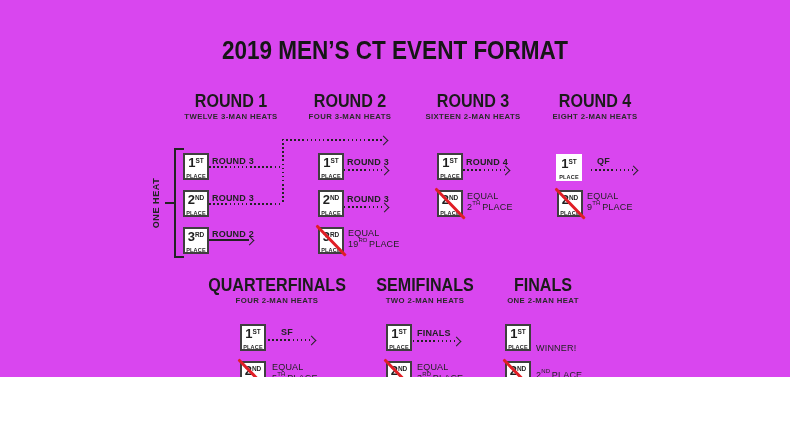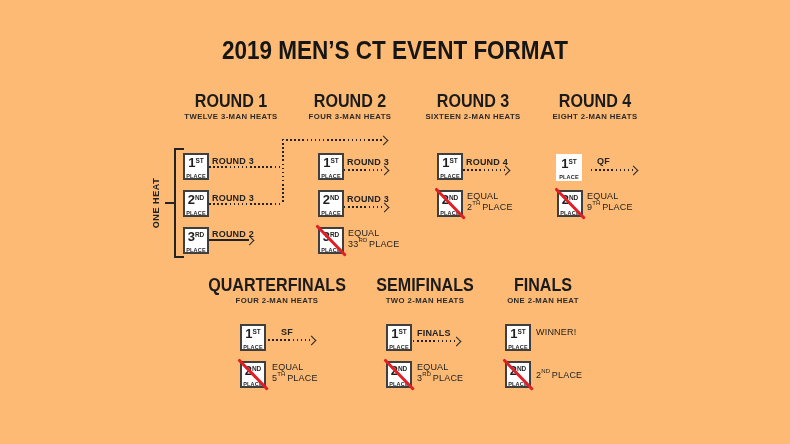--- a/index.html
+++ b/index.html
@@ -1,17 +1,17 @@
 <!DOCTYPE html>
 <html><head>
 <meta charset="utf-8">
 <style>
   html,body{margin:0;padding:0;background:#fff;}
   #canvas{
-    position:relative;width:790px;height:444px;background:#fdba74;overflow:hidden;
+    position:relative;width:790px;height:377px;background:#d946ef;overflow:hidden;
     font-family:"Liberation Sans", sans-serif;color:#1f1f1f;
   }
   .title{
     position:absolute;left:50%;top:36px;transform:translateX(-50%) scaleX(0.9);
     font-size:25px;font-weight:bold;white-space:nowrap;letter-spacing:0px;color:#161616;
   }
   .col-title{
     position:absolute;transform:translateX(-50%) scaleX(0.92);font-size:17.5px;
     font-weight:bold;white-space:nowrap;color:#1b1b1b;
   }
@@ -119,21 +119,21 @@
   <div class="hdot" style="left:344px;top:206px;width:40px"></div>
   <div class="chev" style="left:381px;top:204px"></div>
 
   <div class="pbox" style="left:318px;top:227px">
     <div class="pb-num"><span>3</span><sup>RD</sup></div>
     <div class="pb-word">PLACE</div>
     <div class="slash"></div>
   </div>
   <div class="outcome" style="left:348px;top:228px">
     <div>EQUAL</div>
-    <div><span>33</span><sup>RD</sup><span class="rest">PLACE</span></div>
+    <div><span>19</span><sup>RD</sup><span class="rest">PLACE</span></div>
   </div>
 
   <div class="pbox" style="left:437px;top:153px">
     <div class="pb-num"><span>1</span><sup>ST</sup></div>
     <div class="pb-word">PLACE</div>
   </div>
   <div class="alabel" style="left:466px;top:157px">ROUND 4</div>
   <div class="hdot" style="left:463px;top:169px;width:42px"></div>
   <div class="chev" style="left:502px;top:167px"></div>
 
@@ -207,21 +207,21 @@
   </div>
   <div class="outcome" style="left:417px;top:362px">
     <div>EQUAL</div>
     <div><span>3</span><sup>RD</sup><span class="rest">PLACE</span></div>
   </div>
 
   <div class="pbox" style="left:505px;top:324px">
     <div class="pb-num"><span>1</span><sup>ST</sup></div>
     <div class="pb-word">PLACE</div>
   </div>
-  <div class="outcome" style="left:536px;top:327px">WINNER!</div>
+  <div class="outcome" style="left:536px;top:343px">WINNER!</div>
 
   <div class="pbox" style="left:505px;top:361px">
     <div class="pb-num"><span>2</span><sup>ND</sup></div>
     <div class="pb-word">PLACE</div>
     <div class="slash"></div>
   </div>
   <div class="outcome" style="left:536px;top:370px">
     <span>2</span><sup>ND</sup><span class="rest">PLACE</span>
   </div>
 

